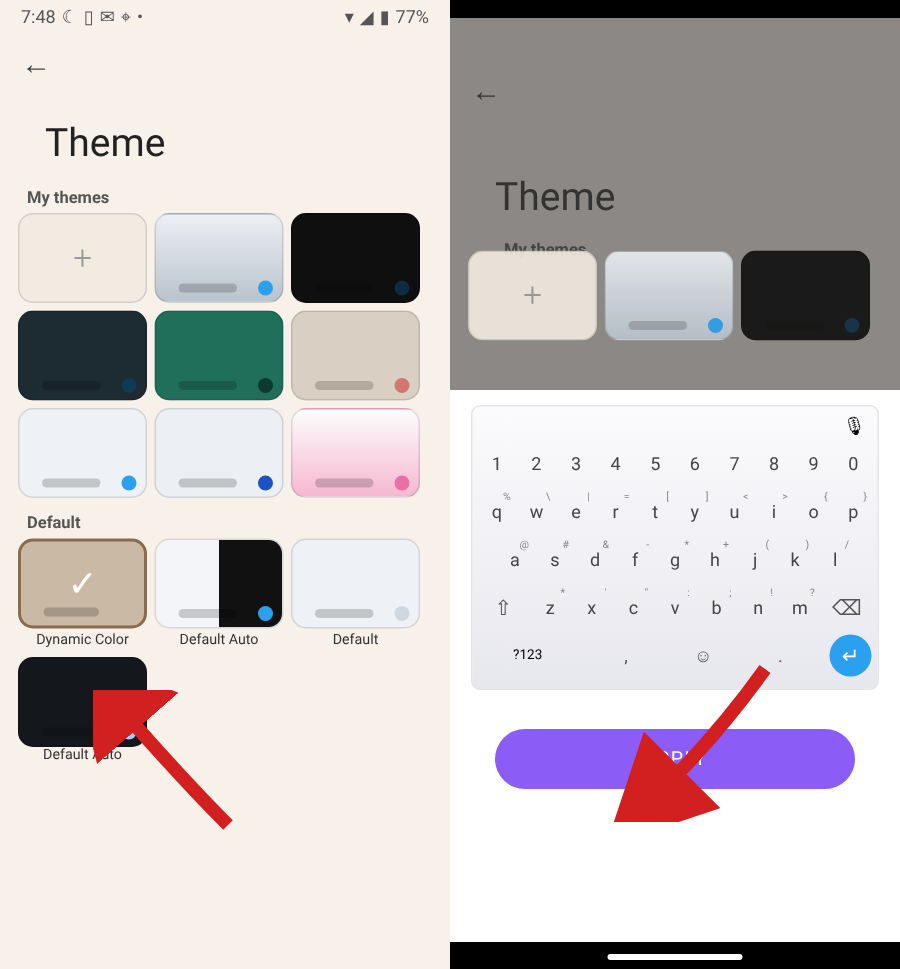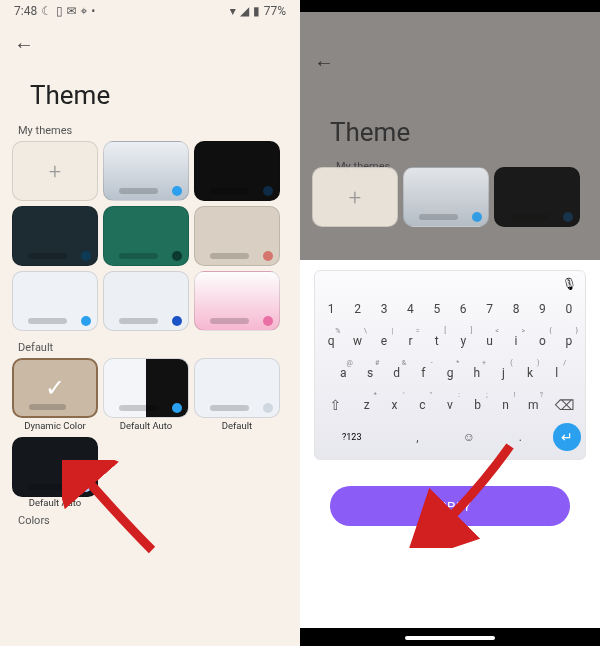--- a/index.html
+++ b/index.html
@@ -6,21 +6,21 @@
   body { width: 600px; height: 646px; overflow: hidden; background: #fff; display: flex; }
   .phone { width: 300px; height: 646px; position: relative; overflow: hidden; }
 
   
   .left { background: #f7f1ea; }
   .status-bar { display:flex; justify-content:space-between; align-items:center; padding:4px 14px 2px 14px; font-size:12px; color:#555; }
   .status-left,.status-right { display:flex; gap:4px; align-items:center; }
   .back-row { padding: 10px 14px 2px 14px; }
   .back-arrow { font-size:20px; color:#444; cursor:pointer; }
   .title { font-size:26px; font-weight:400; padding: 24px 0 6px 30px; color:#222; }
-  .section-label { font-size:11px; padding: 8px 0 2px 18px; color:#555; }
+  .section-label { font-size:11px; padding: 8px 0 2px 18px; color:#555;font-weight:bold; }
   .grid { display:flex; flex-wrap:wrap; gap:5px; padding:2px 12px; }
   .thumb { width:86px; height:60px; border-radius:10px; border:1.5px solid rgba(0,0,0,.12); position:relative; background:#e9e2d8; overflow:hidden; cursor:pointer; }
   .thumb .spacebar { position:absolute; bottom:6px; left:18%; width:46%; height:6px; border-radius:3px; background:rgba(0,0,0,.18); }
   .thumb .dot { position:absolute; bottom:4px; right:6px; width:10px; height:10px; border-radius:50%; }
   .thumb.add { display:flex; align-items:center; justify-content:center; background:#f2ebe1; }
   .thumb.add .plus { font-size:22px; color:#999; font-weight:300; }
   .thumb.selected { border:2px solid #8a6b4e; }
   .thumb .check { position:absolute; left:50%; top:50%; transform:translate(-50%,-50%); color:#fff; font-size:24px; }
   .thumb.split .half-b { position:absolute; left:50%; top:0; right:0; bottom:0; background:#111; }
   .thumb-label-row { display:flex; gap:5px; padding:0 12px 2px 12px; }
@@ -162,21 +162,20 @@
   <div class="dark-row" id="dark-row">
       <div class="thumb" style="background: rgb(20, 24, 29); margin-left: 0px;">
         <div class="spacebar"></div>
         <div class="dot" style="background: rgb(169, 200, 255);"></div>
       </div>
     </div>
   <div class="thumb-label-row" id="dark-labels">
       <div class="thumb-label">Default Auto</div>
     </div>
 
-  <div class="section-label" style="padding-top:4px">Colors</div>
 
   <svg class="red-arrow-l" viewBox="0 0 100 100">
     <defs>
         <marker id="ah1" markerWidth="8" markerHeight="8" refX="2" refY="4" orient="auto">
           <path d="M0,0 L0,8 L8,4 Z" fill="#d21f1f"></path>
         </marker>
       </defs>
     <path d="M90,90 Q60,60 18,12" stroke="#d21f1f" stroke-width="9" fill="none" marker-end="url(#ah1)"></path>
   </svg>
 </div>

